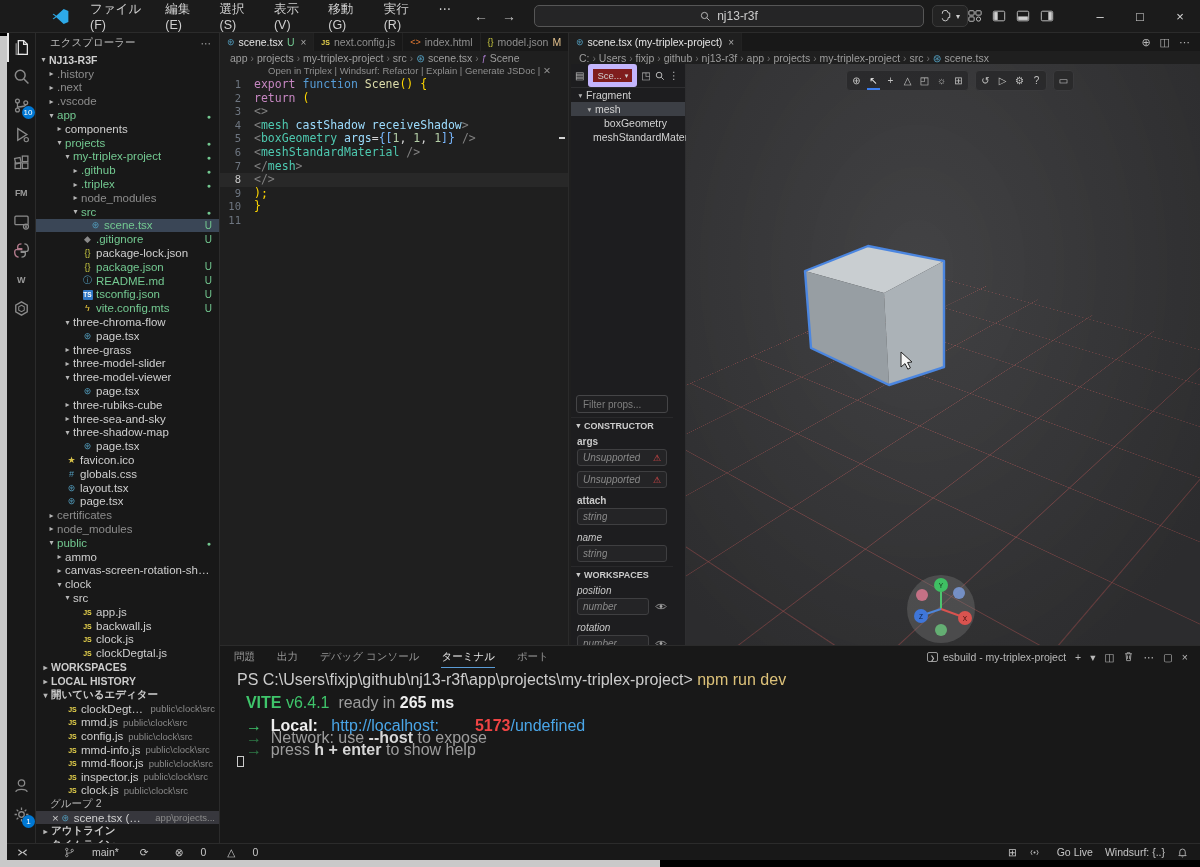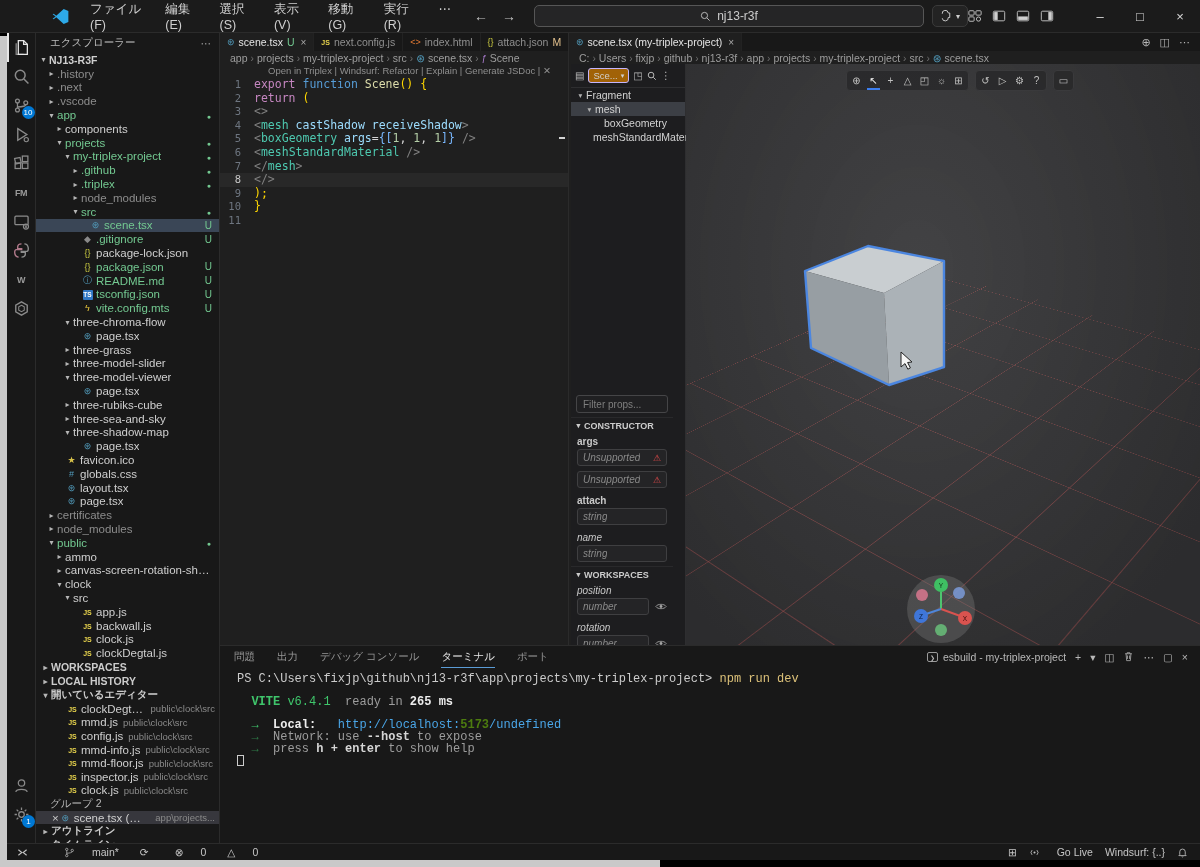--- a/index.html
+++ b/index.html
@@ -78,21 +78,21 @@
   .ln{width:34px;text-align:right;color:#6e7681;flex:0 0 auto;padding-right:13px;font-size:10.5px;}
   .code-line.cur .ln{color:#c6c6c6;}
   .kw{color:#c586c0;} .kw2{color:#569cd6;} .fn{color:#dcdcaa;} .tag{color:#4ec9b0;}
   .attr{color:#9cdcfe;} .num{color:#b5cea8;} .pl{color:#d4d4d4;} .pun{color:#808080;}
   .gold{color:#ffd700;} .blu{color:#79b8ff;}
   .overview-mark{position:absolute;right:3px;top:104px;width:6px;height:2px;background:#d4d4d4;}
 
   
   .tp-left{position:absolute;left:2px;top:31px;width:115px;height:581px;background:#1d1d1f;border-right:1px solid #2e2e30;font-size:10.5px;}
   .tp-head{height:24px;display:flex;align-items:center;gap:4px;padding:0 4px;border-bottom:1px solid #2e2e30;color:#b9b9b9;}
-  .tp-select{display:flex;align-items:center;gap:3px;background:#a16207;border:1px solid #c4b5fd;border-radius:3px;
+  .tp-select{display:flex;align-items:center;gap:3px;background:#7f1d1d;border:5px solid #c4b5fd;border-radius:3px;
              padding:1px 4px;font-size:9.5px;color:#d0d0d0;}
   .tp-row{height:14px;display:flex;align-items:center;color:#d2d2d2;}
   .tp-row .chev{width:11px;text-align:center;font-size:7.5px;color:#b0b0b0;}
   .tp-row.sel{background:#3c3f45;}
   .tp-filter{margin:4px 5px;height:18px;border:1px solid #454547;border-radius:3px;background:#202022;
              display:flex;align-items:center;padding:0 6px;color:#7f7f7f;font-size:10px;}
   .tp-sec{height:16px;display:flex;align-items:center;font-weight:bold;font-size:9px;color:#cccccc;
           border-top:1px solid #29292b;padding-left:2px;}
   .tp-sec .chev{width:11px;text-align:center;font-size:7.5px;}
   .tp-label{padding:3px 0 1px 6px;color:#c8c8c8;font-size:10px;font-weight:bold;}
@@ -120,24 +120,24 @@
   .vp-overlay{position:absolute;inset:0;}
 
   
   .panel{position:absolute;left:220px;top:645px;width:980px;height:198px;background:#181818;border-top:1px solid #2b2b2b;}
   .panel-tabs{height:22px;display:flex;align-items:center;padding-left:14px;font-size:10.5px;color:#969696;}
   .ptab{margin-right:22px;height:22px;display:flex;align-items:center;}
   .ptab.active{color:#e7e7e7;box-shadow:inset 0 -1px 0 #5a9bd5;}
   .panel-right{margin-left:auto;display:flex;align-items:center;gap:9px;padding-right:12px;color:#b8b8b8;font-size:10.5px;}
   .term-chip{display:flex;align-items:center;gap:5px;}
   .term-box{width:11px;height:10px;border:1px solid #9a9a9a;border-radius:2px;font-size:6px;display:flex;align-items:center;justify-content:center;}
-  .terminal{font-family:Liberation Mono, monospace;font-size:12px;line-height:11.6px;padding:6px 0 0 17px;white-space:pre;}
+  .terminal{font-family:Liberation Sans, sans-serif;font-size:16px;line-height:11.6px;padding:6px 0 0 17px;white-space:pre;}
   .tline{height:11.6px;}
   .tp-t{color:#cccccc;} .ty{color:#dcc179;} .tg{color:#3fc56b;} .tgb{color:#3fc56b;font-weight:bold;}
-  .td{color:#9d9d9d;} .tb{color:#ededed;font-weight:bold;} .tc{color:#4aa6e8;} .tcb{color:#4d7c0f;font-weight:bold;}
+  .td{color:#9d9d9d;} .tb{color:#ededed;font-weight:bold;} .tc{color:#4aa6e8;} .tcb{color:#ef4444;font-weight:bold;margin-left:36px;}
   .tgd{color:#3fc56b;opacity:.55;} .tbd{color:#d6d6d6;font-weight:bold;}
   .cur-box{display:inline-block;width:7px;height:11px;border:1px solid #cccccc;vertical-align:middle;}
 
   
   .statusbar{position:absolute;left:7px;top:843px;width:1193px;height:17px;background:#181818;border-top:1px solid #2b2b2b;
              display:flex;align-items:center;font-size:10.5px;color:#c5c5c5;}
   .sb-item{display:flex;align-items:center;gap:17px;padding:0 6px;height:100%;}
   .sb-right{margin-left:auto;display:flex;align-items:center;}
   .statusbar svg{width:11px;height:11px;}
 </style>
@@ -606,21 +606,21 @@
         <div class="tab">
           <span class="ficon"><span class="jsb">JS</span></span>
           <span>next.config.js</span>
         </div>
         <div class="tab">
           <span class="ficon" style="color: rgb(227, 121, 51);">&lt;&gt;</span>
           <span>index.html</span>
         </div>
         <div class="tab">
           <span class="ficon" style="color: rgb(203, 203, 65);">{}</span>
-          <span>attach.json</span>
+          <span>model.json</span>
           <span style="color: rgb(226, 192, 141);">M</span>
         </div>
       </div>
     <div class="breadcrumb" id="bc1">
         <span>app</span>
         <span class="sep">›</span>
         <span>projects</span>
         <span class="sep">›</span>
         <span>my-triplex-project</span>
         <span class="sep">›</span>

